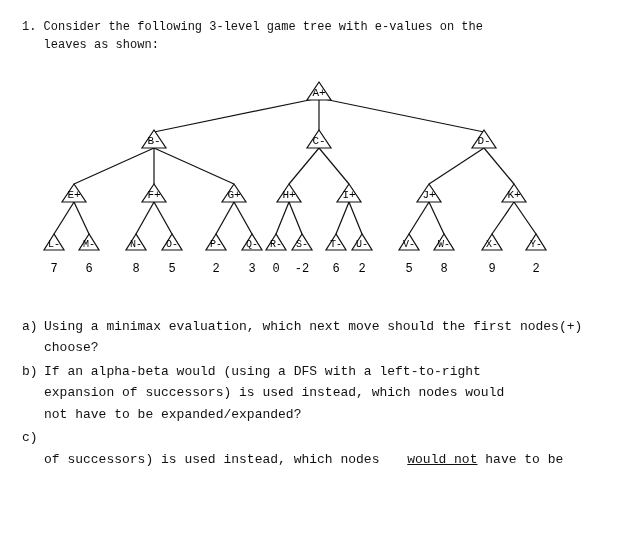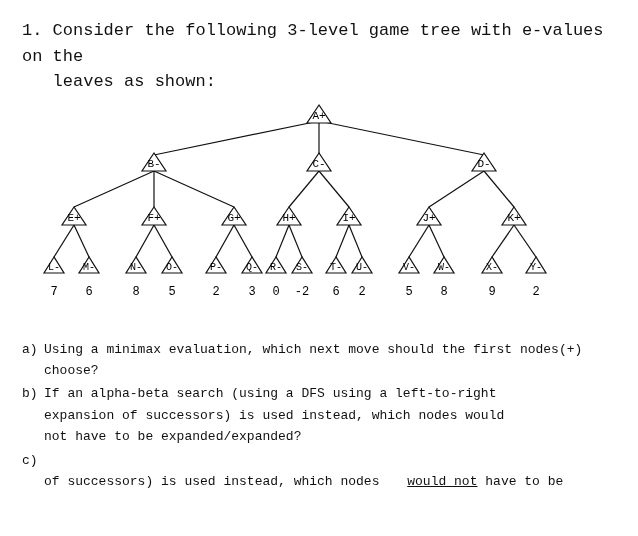--- a/index.html
+++ b/index.html
@@ -12,23 +12,23 @@
       color: #111;
       overflow: hidden;
       position: relative;
     }
 
     .page {
       padding: 18px 22px 10px 22px;
     }
 
     .question-header {
-      font-size: 17px;
+      font-size: 12px;
       line-height: 1.5;
-      margin-bottom: 0;
+      margin-bottom: 18px;
     }
 
     .tree-container {
       position: relative;
       width: 590px;
       height: 240px;
       margin: 0 auto 4px auto;
     }
 
     svg.tree-svg {
@@ -205,21 +205,21 @@
   </div>
 
   <div class="answers">
     <div class="answer-item">
       <span class="answer-label">a)</span>
       <span class="answer-text">Using a minimax evaluation, which next move should the first nodes(+) choose?</span>
     </div>
     <div class="answer-item">
       <span class="answer-label">b)</span>
       <span class="answer-text">
-        <span>If an alpha-beta search (using a DFS using a left-to-right</span><br>
+        <span>If an alpha-beta would (using a DFS with a left-to-right</span><br>
         <span>expansion of successors) is used instead, which nodes would</span><br>
         <span>not have to be expanded/expanded?</span>
       </span>
     </div>
     <div class="answer-item" style="margin-top:2px;">
       <span class="answer-label">c)</span>
       <span class="answer-text">
         <br>
         <span>of successors) is used instead, which nodes <span class="underline">would not</span> have to be</span><br>
       </span>

